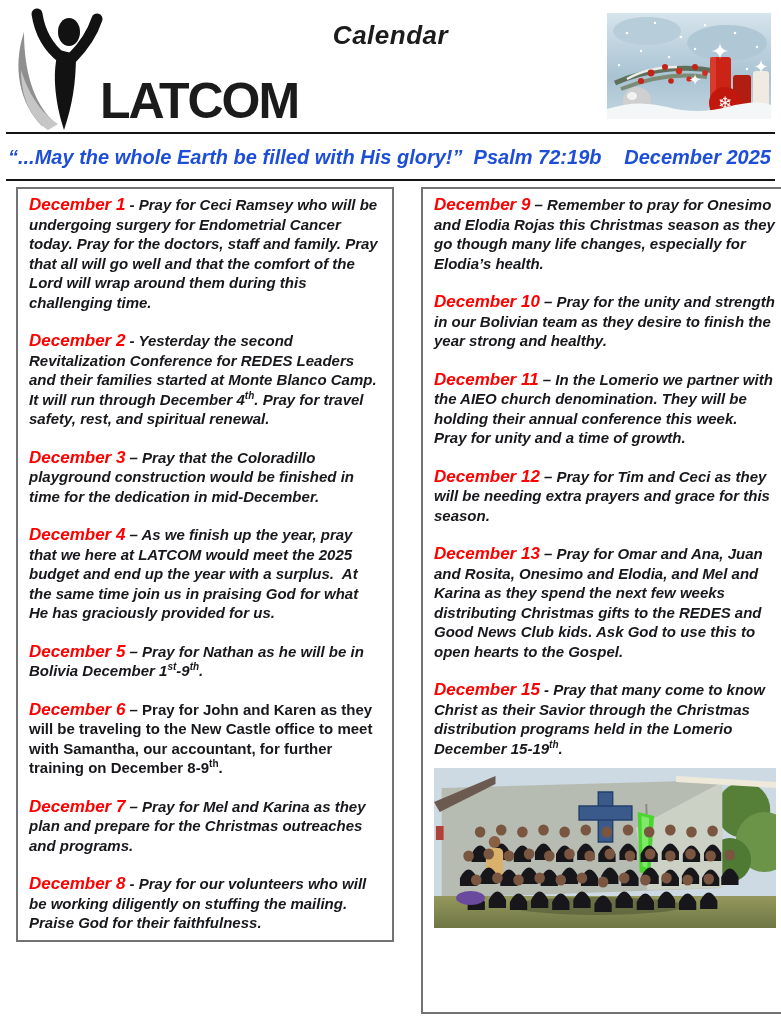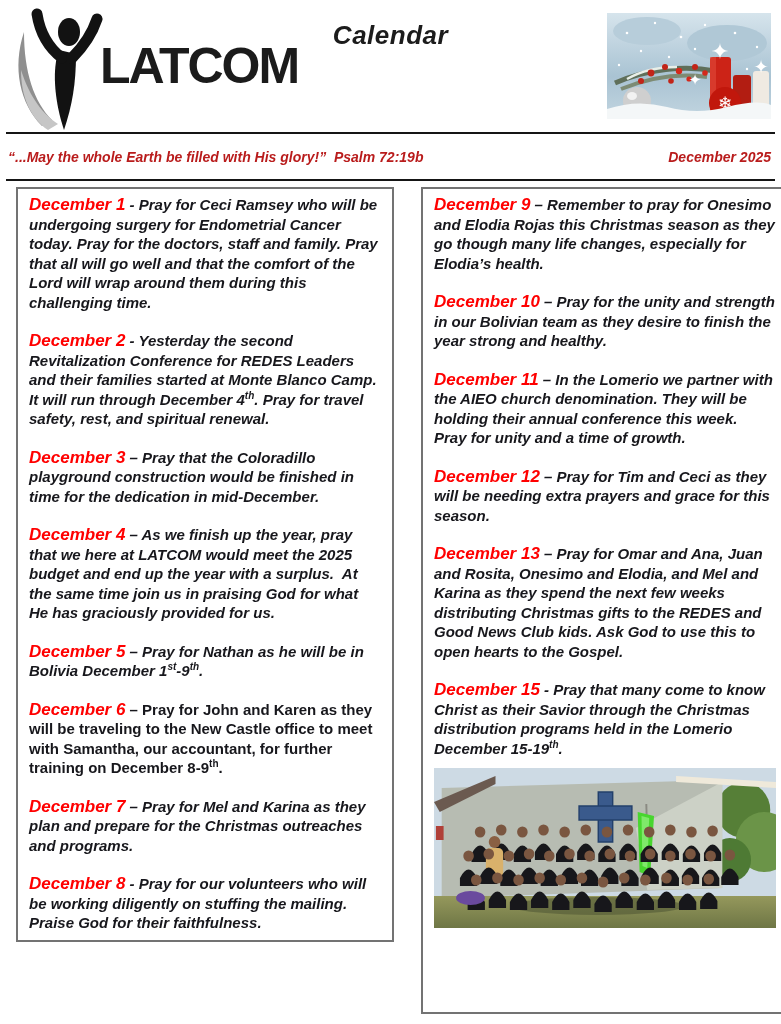--- a/index.html
+++ b/index.html
@@ -2,41 +2,41 @@
 <html><head>
 <meta charset="utf-8">
 <style>
   html,body { margin:0; padding:0; background:#ffffff; }
   .page {
     position:relative; width:781px; height:1024px; background:#ffffff;
     font-family:"Liberation Sans", sans-serif; overflow:hidden; color:#17171c;
   }
 
   
-  .logo { position:absolute; left:12px; top:6px; height:128px; display:flex; align-items:center; }
+  .logo { position:absolute; left:12px; top:6px; height:128px; display:flex; align-items:flex-end; }
   .logo svg { display:block; }
   .logo-text {
     font-size:50px; font-weight:700; letter-spacing:-2px; color:#1b1b1b;
     line-height:1; margin-left:-16px; padding-bottom:8px; font-family:"Liberation Sans", sans-serif;
   }
   .title {
     position:absolute; left:278px; top:20px; width:225px; text-align:center;
     font-size:26px; font-weight:700; color:#1c1c1c; font-style:italic; letter-spacing:0.5px;
   }
   .title .line2 { margin-top:0;font-style:italic; }
   .xmas { position:absolute; left:607px; top:13px; width:164px; height:106px; }
 
   .rule { position:absolute; left:6px; right:6px; height:2px; background:#151515; }
   .rule-top { top:132px; }
   .rule-bottom { top:179px; }
 
   .verse-row {
     position:absolute; left:8px; right:8px; top:138px; height:38px;
     display:flex; justify-content:space-between; align-items:center;
-    font-size:14px; font-style:italic; font-weight:600; color:#b91c1c;
+    font-size:20px; font-style:italic; font-weight:600; color:#1d4ed8;
   }
   .issue-date { margin-right:2px; }
 
   
   .box {
     position:absolute; border:2px solid #737373; background:#ffffff;
     padding:6px 11px; box-sizing:border-box;
   }
   .box-left  { left:16px;  top:187px; width:378px; height:755px; }
   .box-right { left:421px; top:187px; width:368px; height:827px; }

